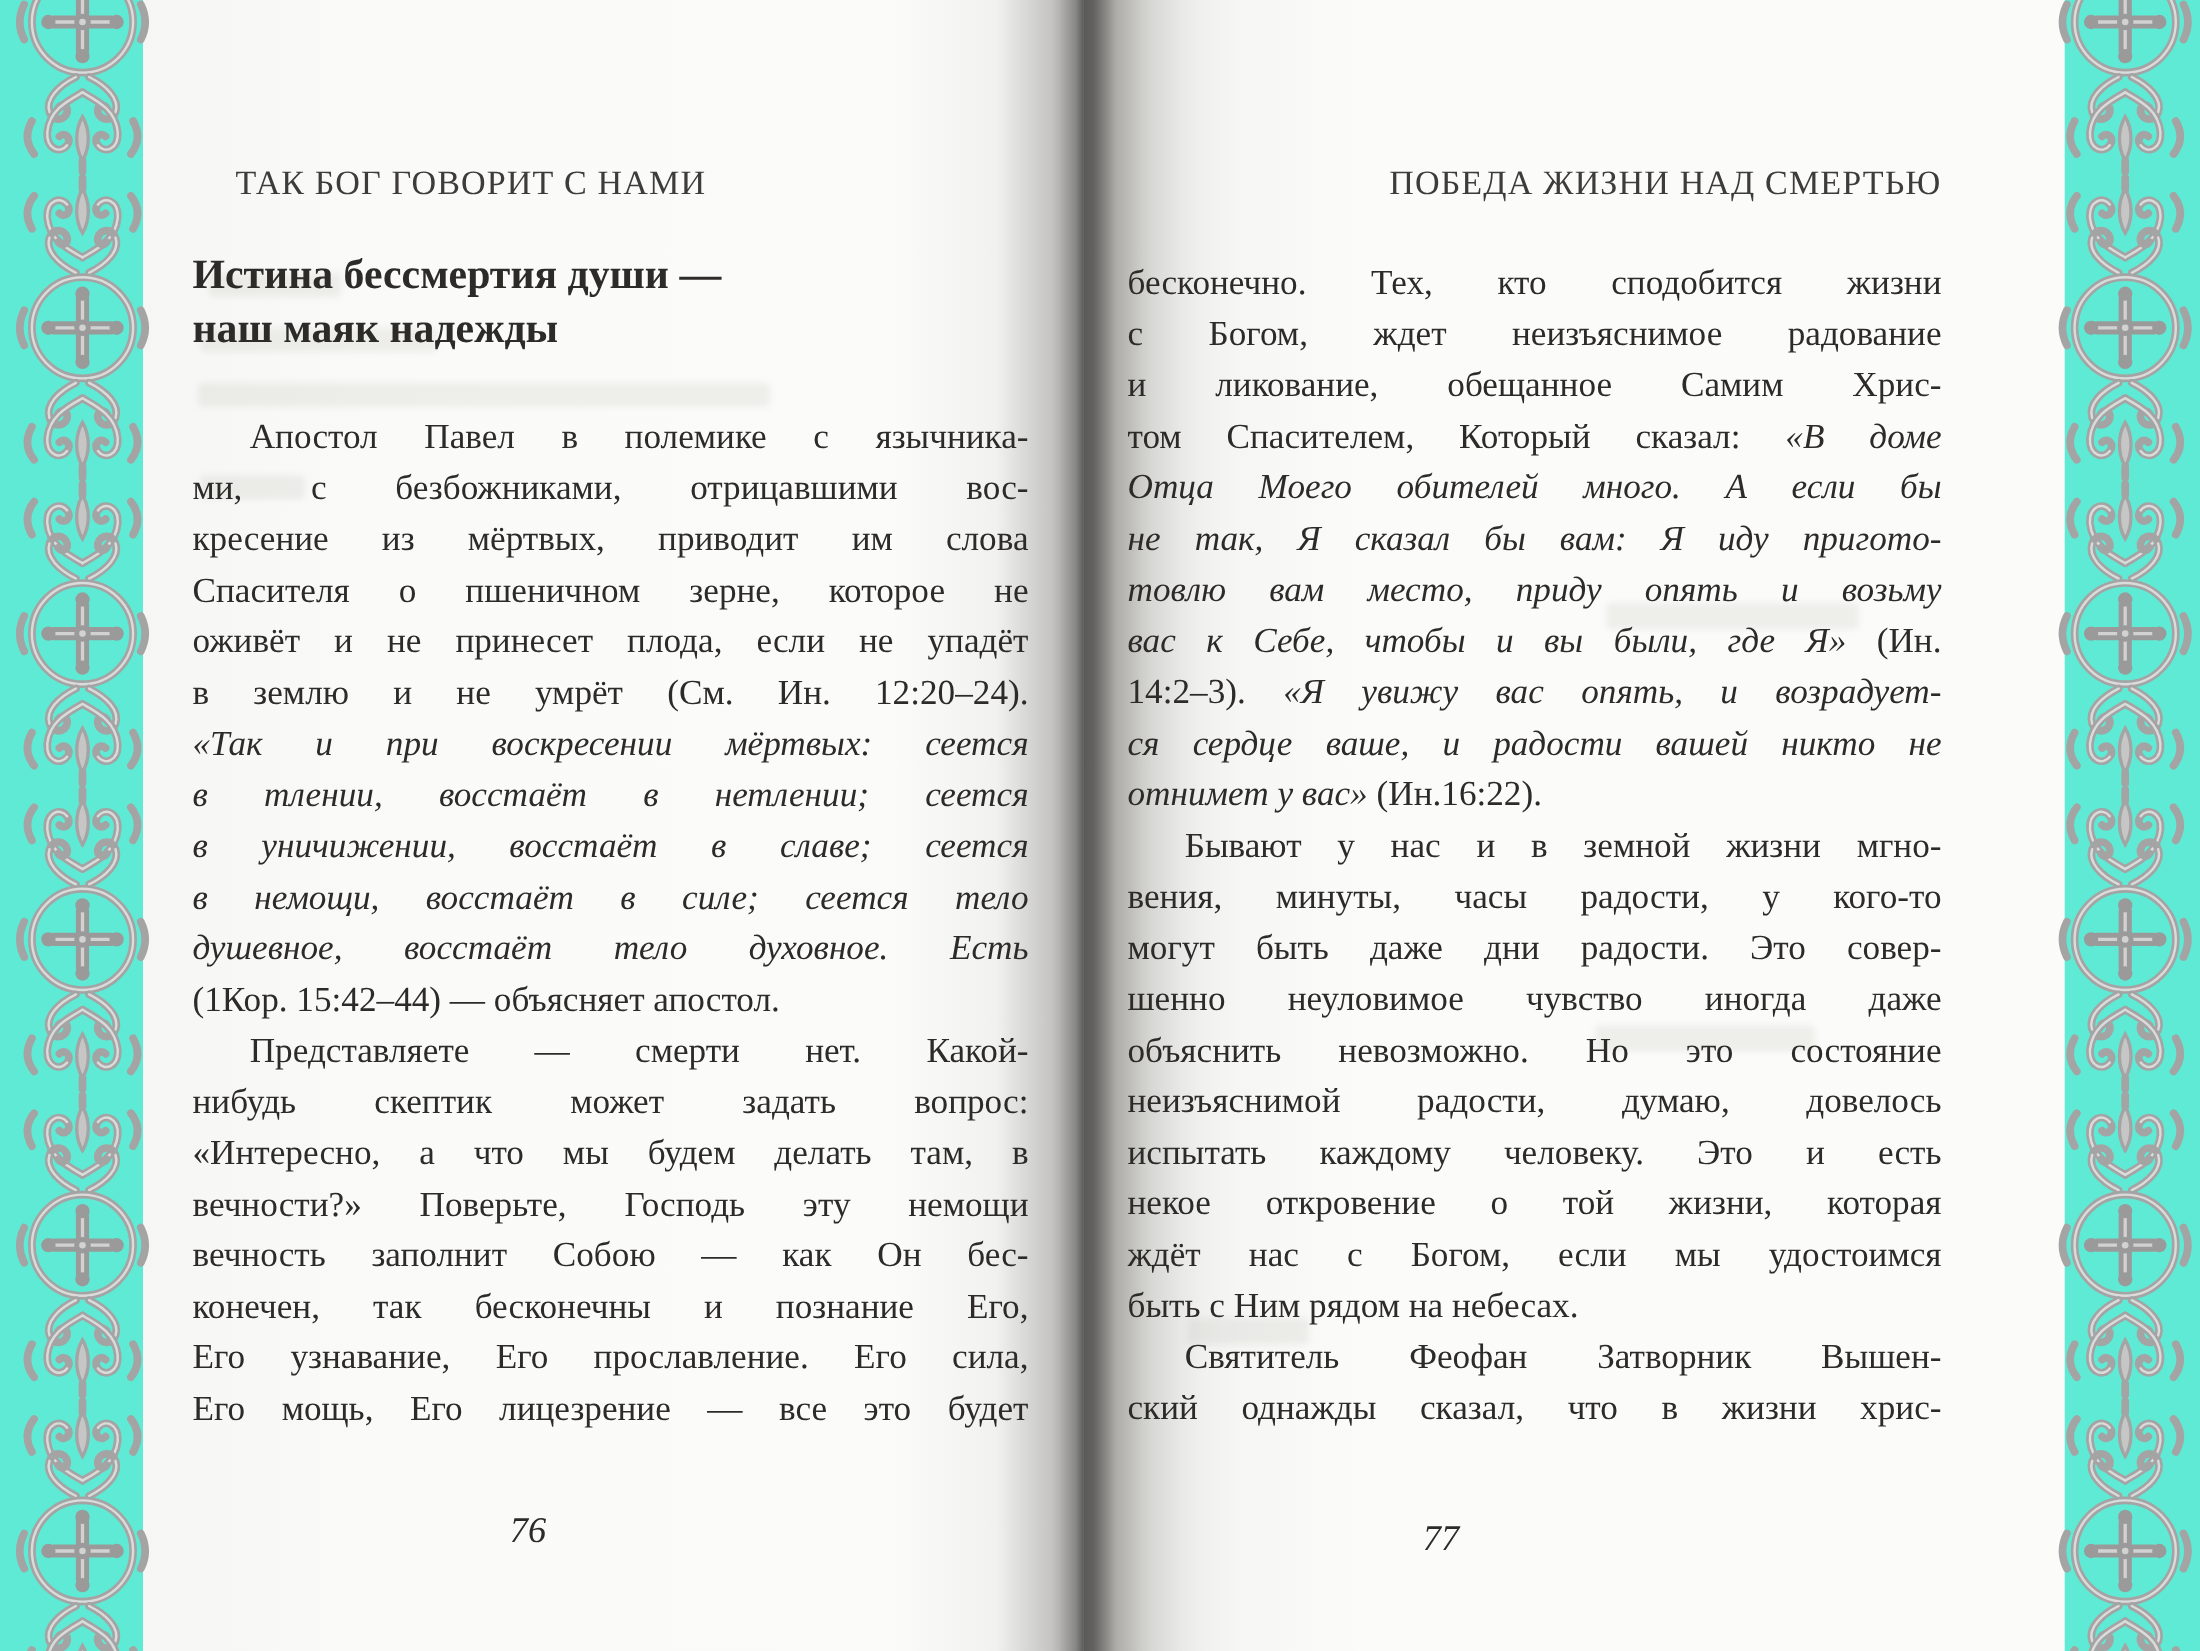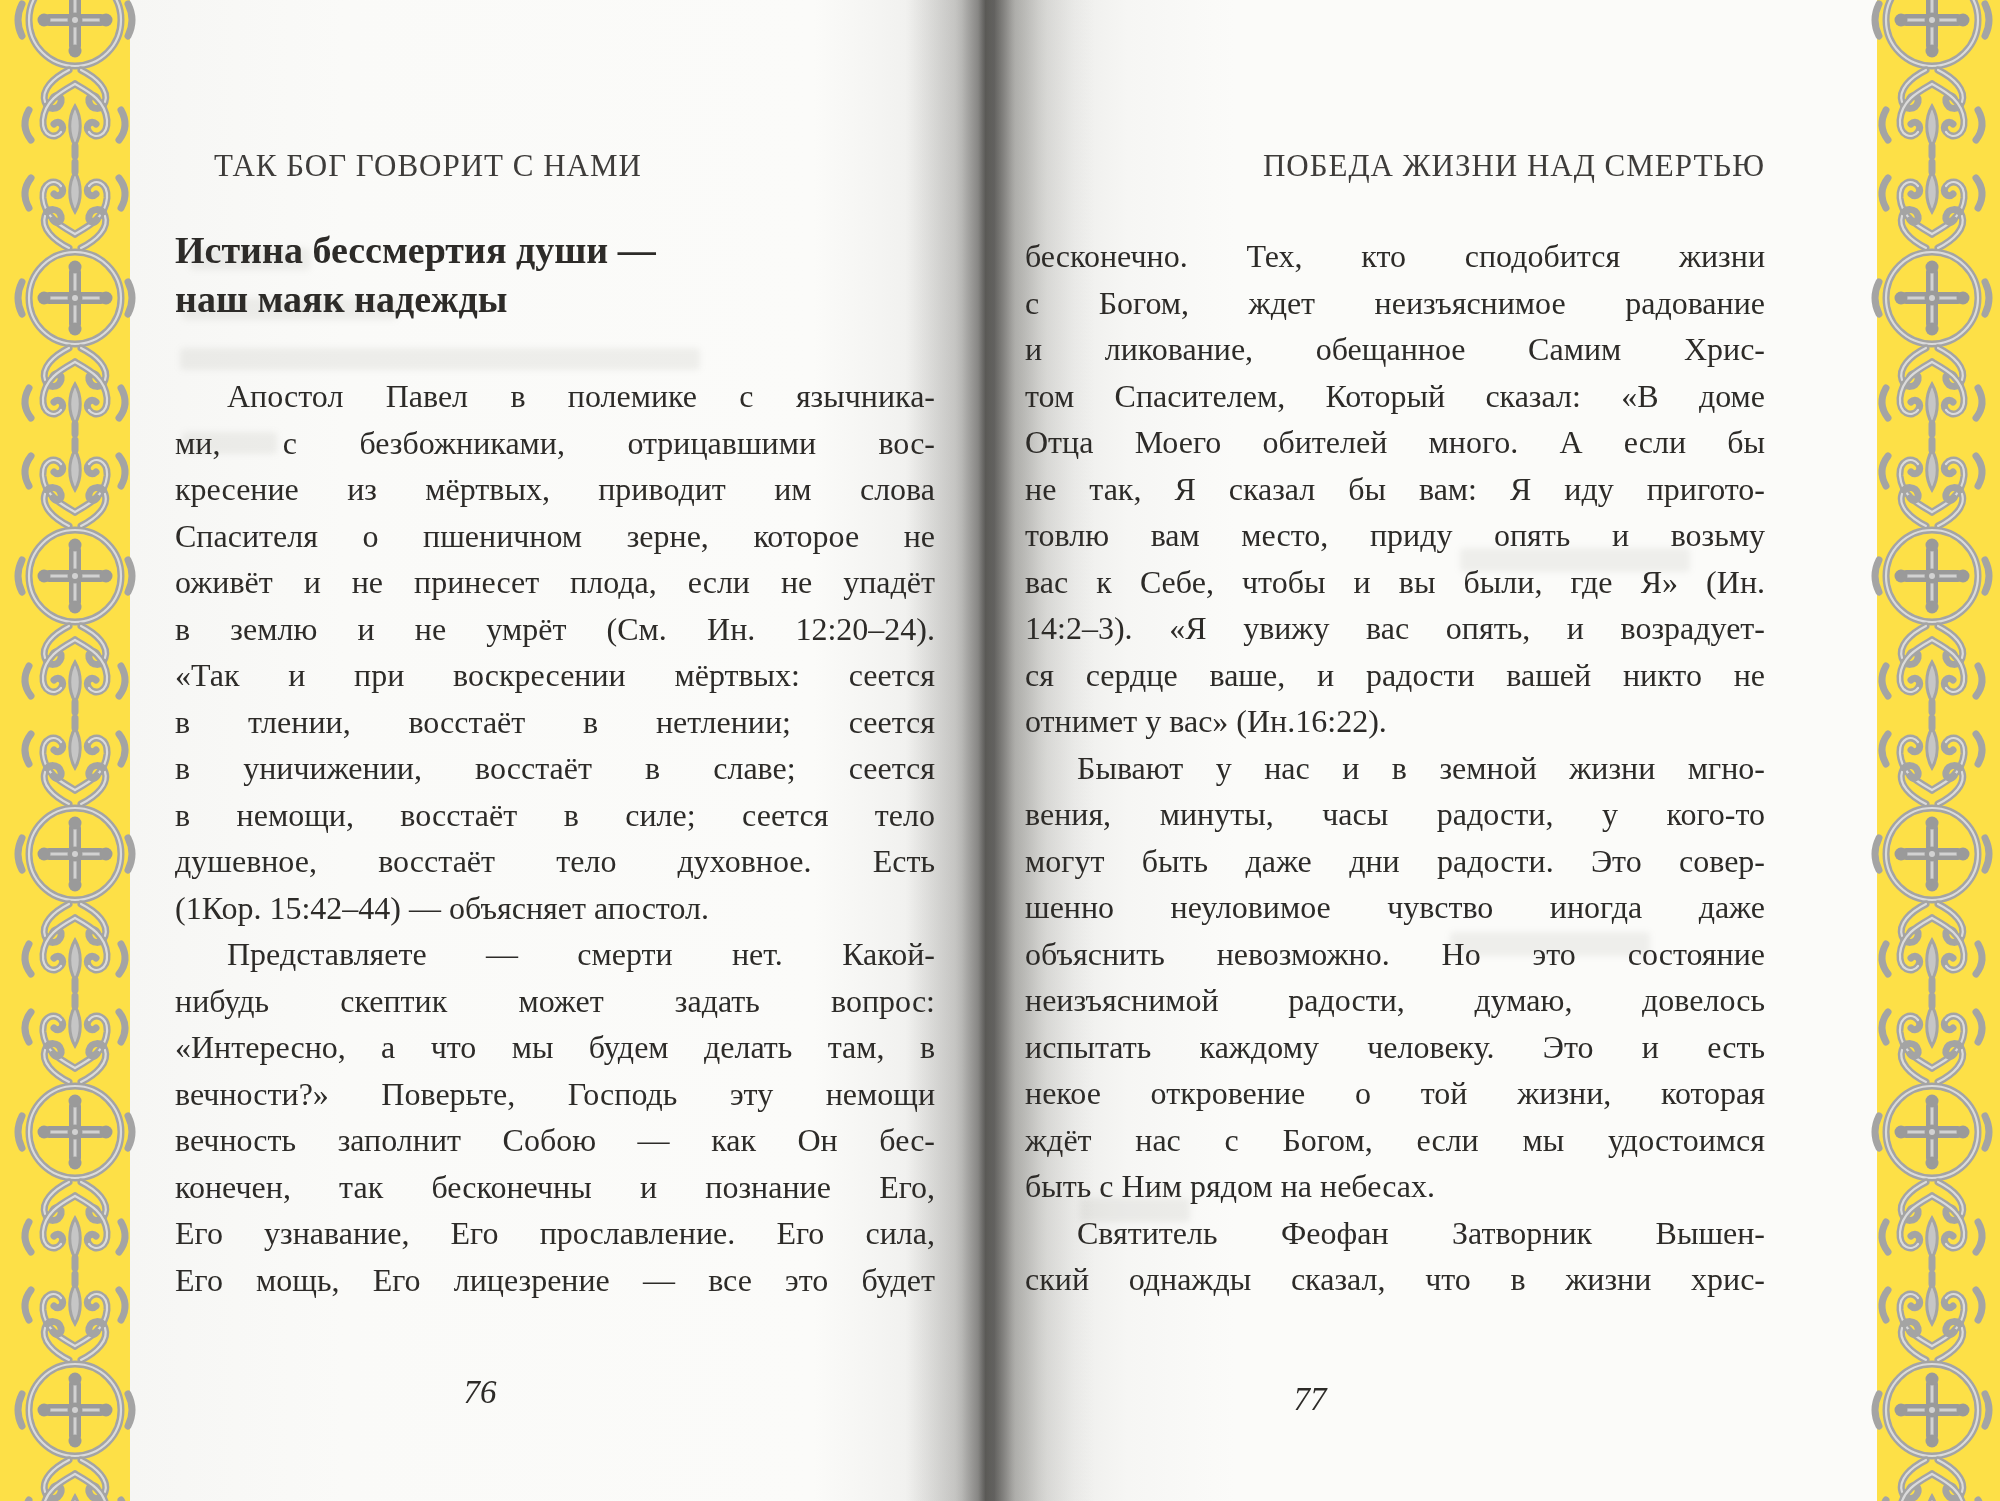--- a/index.html
+++ b/index.html
@@ -1,18 +1,18 @@
 <!DOCTYPE html>
 <html lang="ru"><head>
 <meta charset="utf-8">
 <style>
   html,body{margin:0;padding:0;background:#f6f6f4;}
   .stage{
     position:relative;width:2000px;height:1501px;overflow:hidden;
-    font-family:"Liberation Serif", serif;background:#fde047;
+    font-family:"Liberation Serif", serif;background:#5eead4;
   }
   
   .page{position:absolute;top:0;height:1501px;}
   .page-left{
     left:130px;width:855px;
     background:linear-gradient(to right,
       #f6f6f4 0%, #fafaf8 25%, #fbfbf9 80%, #f1f1ef 91%,
       #dddddb 96.5%, #b3b3b1 99.2%, #7d7d7b 100%);
   }
   .page-right{
@@ -50,21 +50,21 @@
   }
   .body{position:absolute;}
   .body-left{left:175px;top:373px;width:760px;}
   .body-right{left:1025px;top:233px;width:740px;}
   .tline{
     font-size:32px;line-height:46.5px;height:46.5px;color:#2d2b28;
     text-align:justify;text-align-last:justify;overflow:hidden;
   }
   .tline.end{text-align-last:left;}
   .tline.ind{text-indent:52px;}
-  .it{}
+  .it{font-style:italic;}
   .pagenum{position:absolute;font-size:33px;color:#2d2b28;text-align:center;font-style:italic;}
   .pn-left{left:175px;top:1374px;width:760px;transform:translateX(-75px);}
   .pn-right{left:1025px;top:1381px;width:740px;transform:translateX(-85px);}
   
   .ghost{
     position:absolute;background:rgba(110,106,100,0.09);
     filter:blur(3px);border-radius:4px;pointer-events:none;
   }
 </style>
 </head>

